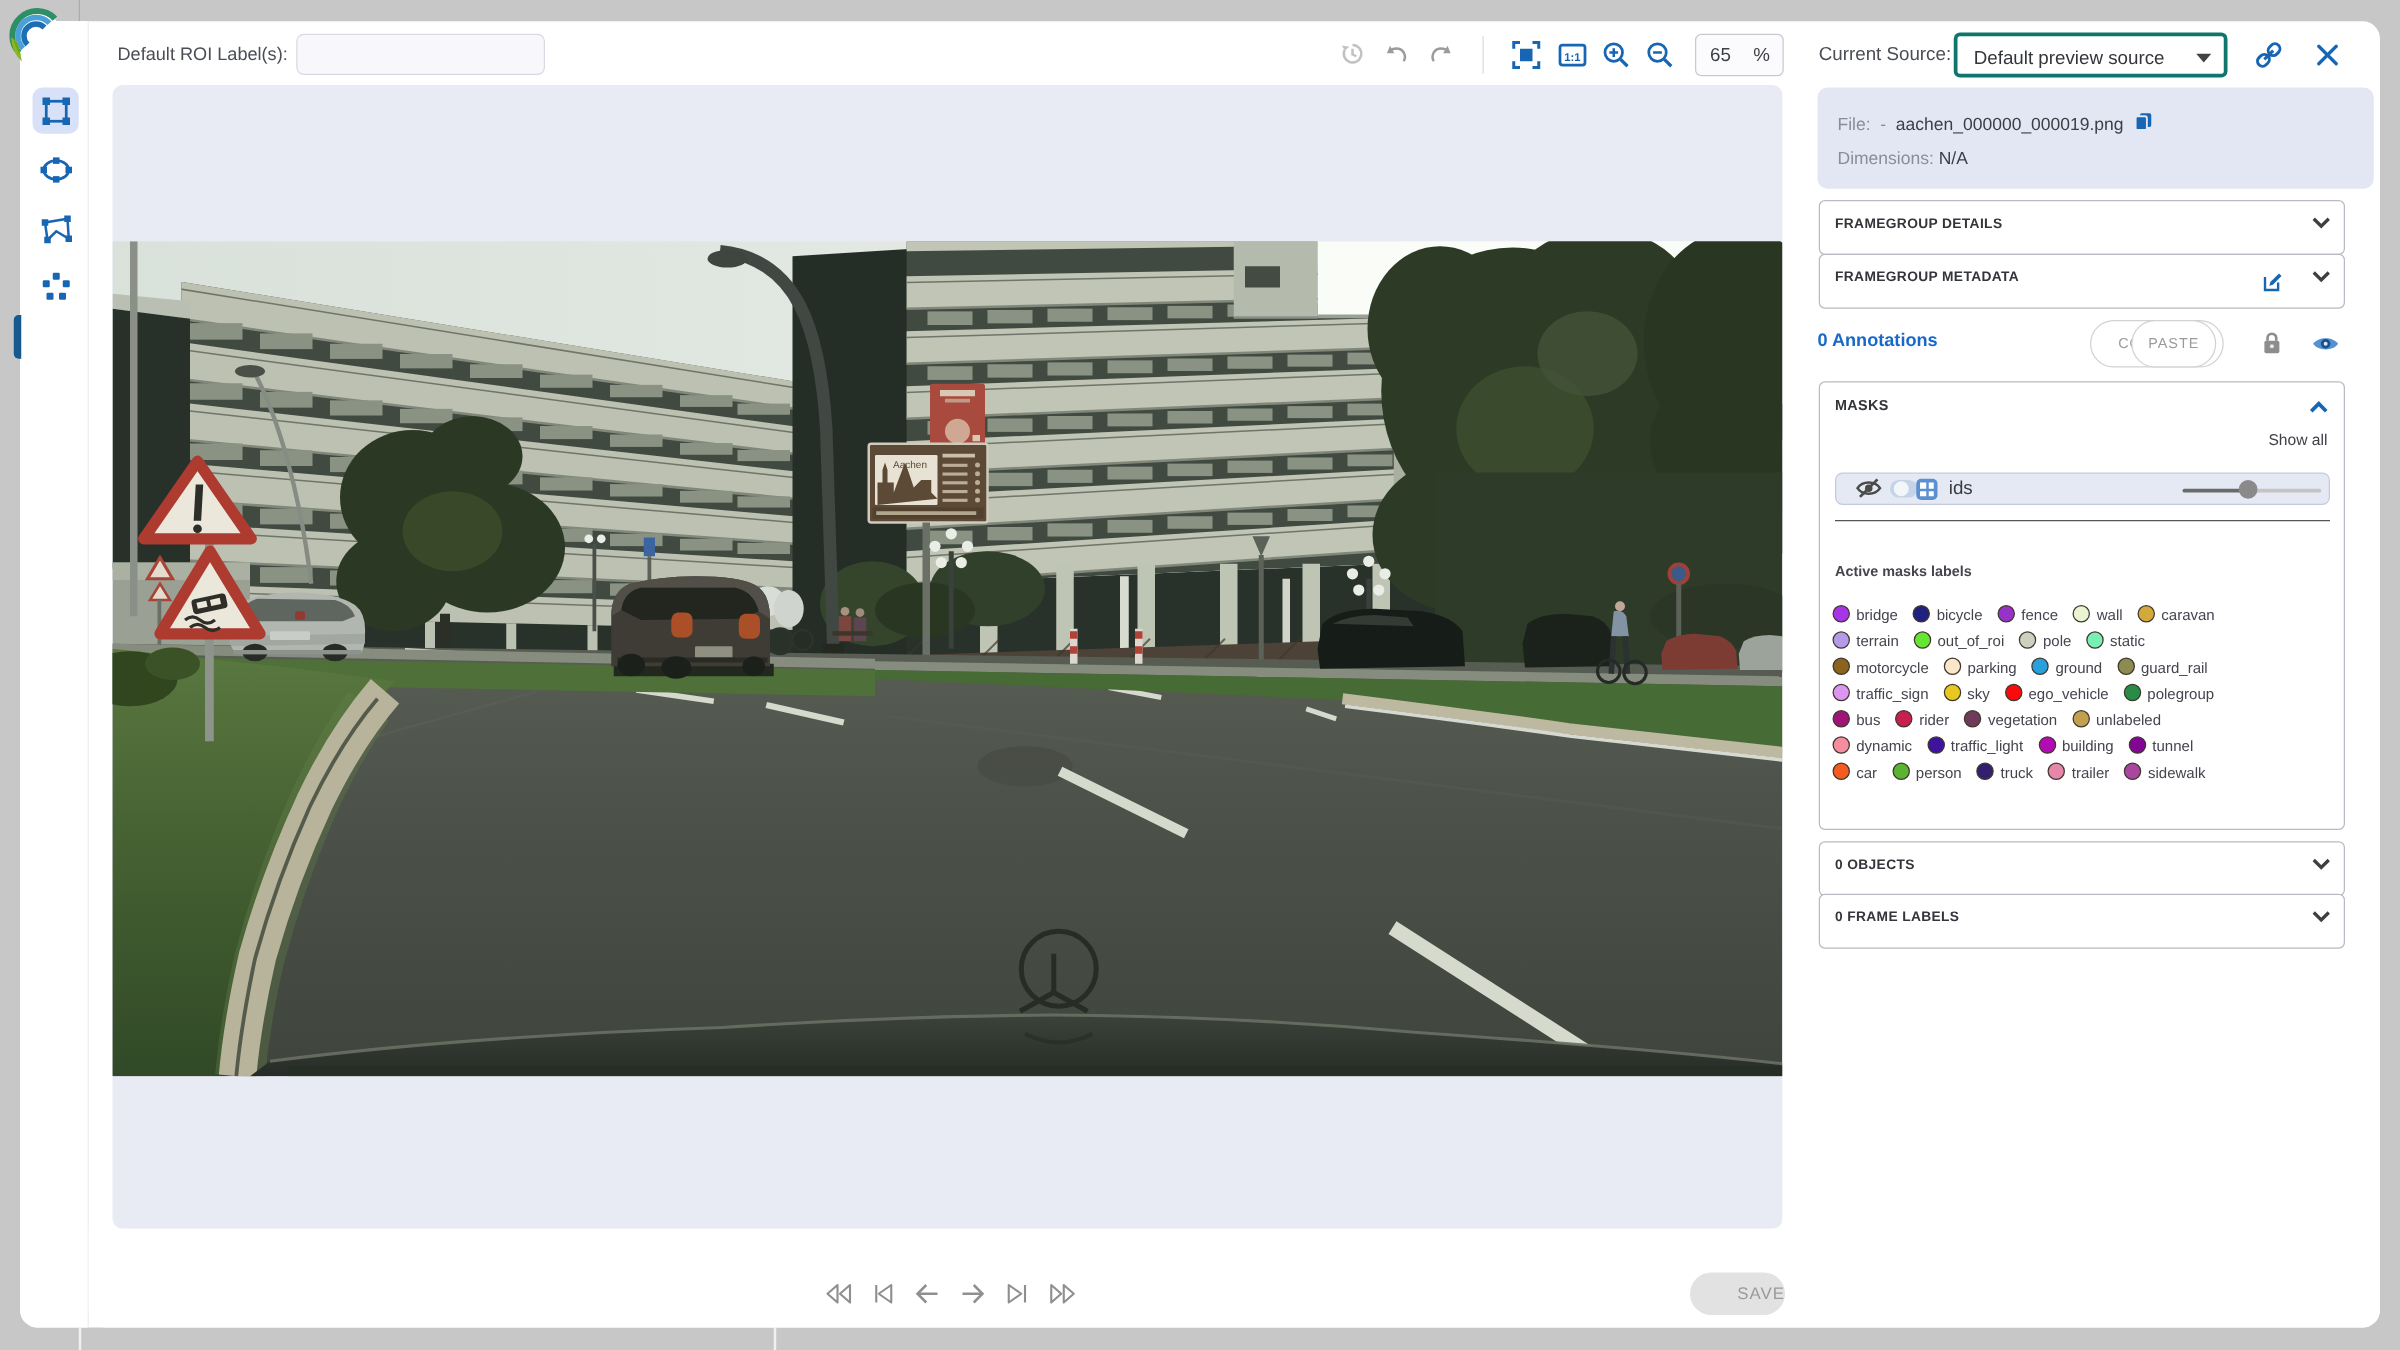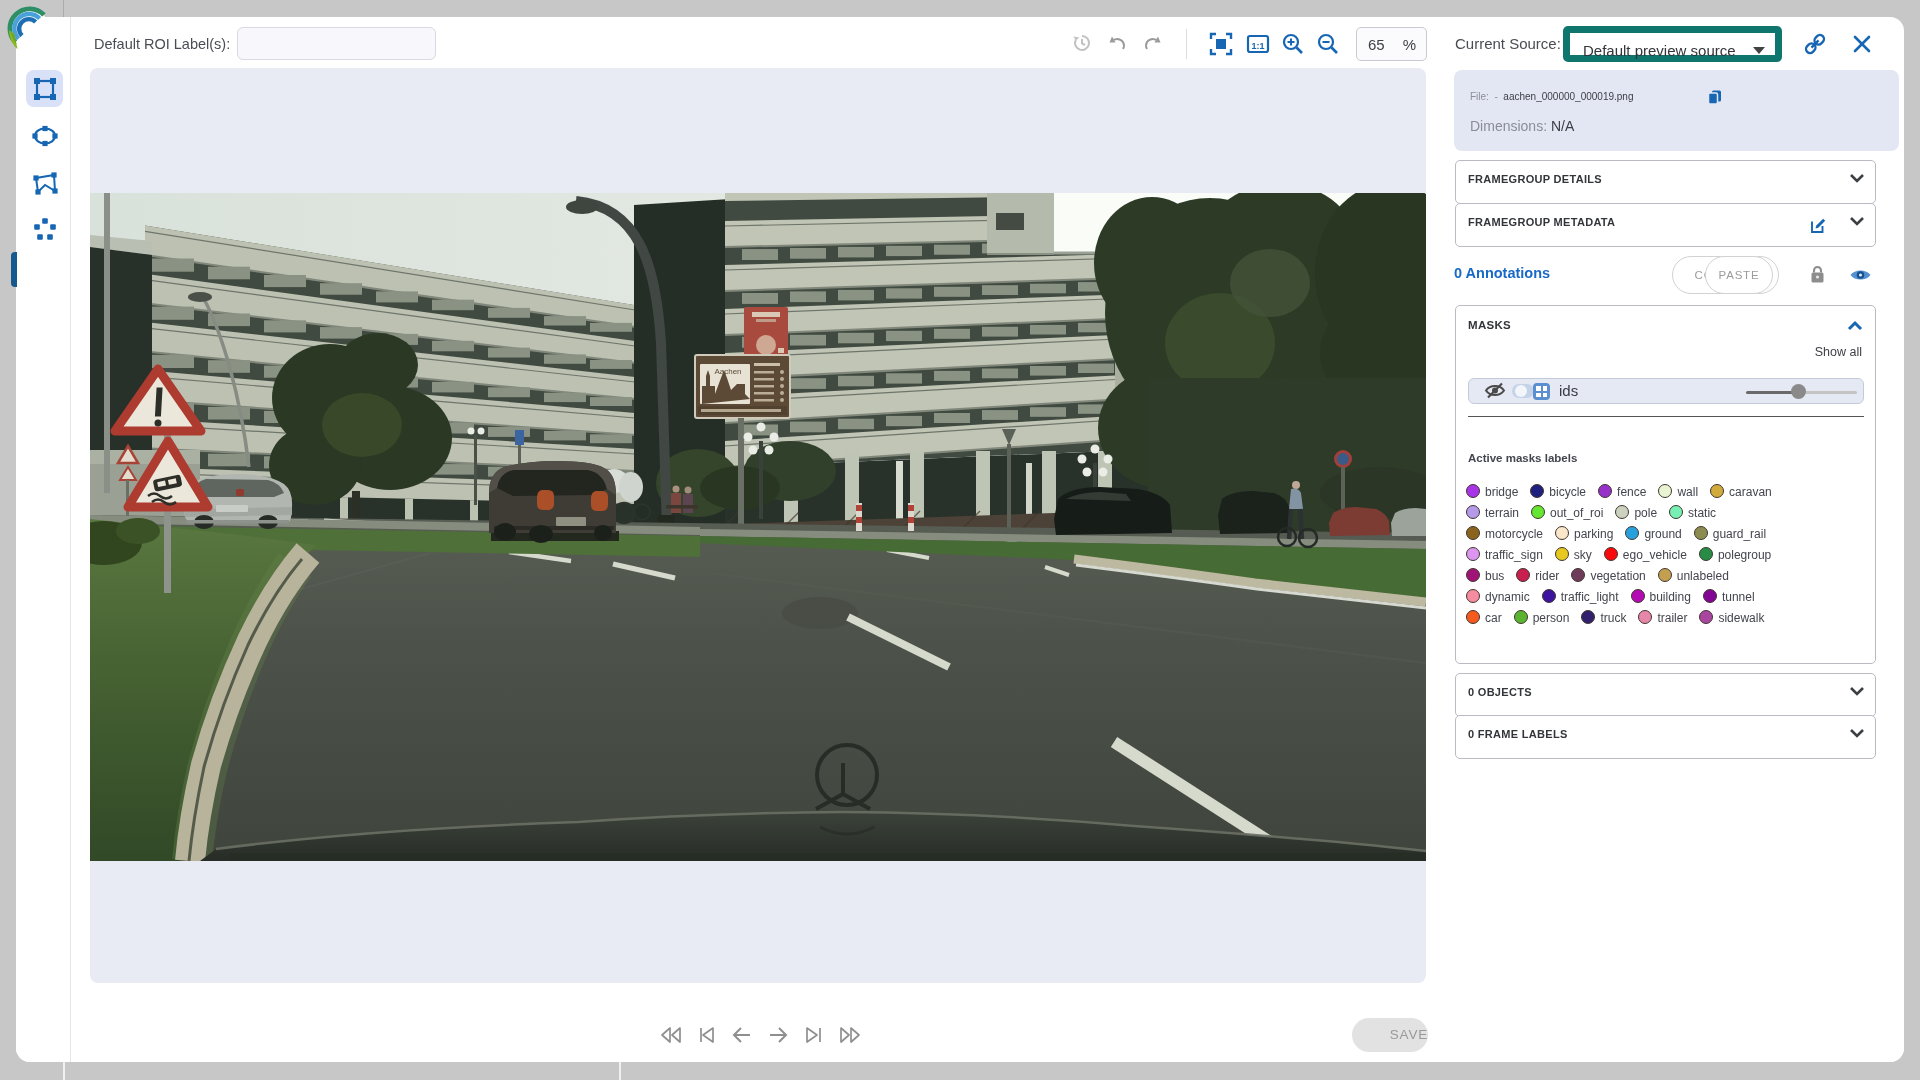--- a/index.html
+++ b/index.html
@@ -20,31 +20,31 @@
 #roiinput { position:absolute; left:237px; top:27px; width:199px; height:33px;
   background:#f7f7fc; border:1px solid #d9d9e3; border-radius:6px; }
 .ticon { position:absolute; top:31px; width:26px; height:26px; }
 #sep { position:absolute; left:1186px; top:29px; width:1px; height:30px; background:#dcdcdc; }
 #pctbox { position:absolute; left:1356px; top:27px; width:71px; height:34px;
   border:1px solid #c9c9d2; border-radius:5px; background:#fbfbfd; font-size:15px; color:#3c3f45; }
 #pctbox .n { position:absolute; left:11px; top:8px; }
 #pctbox .p { position:absolute; right:10px; top:8px; }
 #cursrc { position:absolute; left:1455px; top:35px; font-size:15px; color:#4a4d55; }
 #dropdown { position:absolute; left:1563px; top:26px; width:219px; height:36px;
-  border:7px solid #0f766e; border-radius:5px; background:#fff; }
+  border:3px solid #0f766e; border-radius:5px; background:#fff; }
 #dropdown .t { position:absolute; left:13px; top:9px; font-size:15px; color:#33353a; }
 #dropdown .c { position:absolute; right:10px; top:14px; width:0; height:0;
   border-left:6px solid transparent; border-right:6px solid transparent; border-top:7px solid #424242; }
 #canvas { position:absolute; left:90px; top:68px; width:1336px; height:915px;
   background:#e8eaf4; border-radius:8px; }
 #photo { position:absolute; left:0; top:125px; }
 #rpanel { position:absolute; left:1426px; top:68px; width:478px; height:915px; background:#fff; }
 #filecard { position:absolute; left:1454px; top:70px; width:445px; height:81px;
   background:#e3e7f3; border-radius:8px; }
-#filecard .l1 { position:absolute; left:16px; top:21px; font-size:10px; color:#8a8d99; }
+#filecard .l1 { position:absolute; left:16px; top:21px; font-size:14px; color:#8a8d99; }
 #filecard .l1 b { color:#3c3e46; font-weight:normal; }
 #filecard .l2 { position:absolute; left:16px; top:48px; font-size:14px; color:#8a8d99; }
 #filecard .l2 b { color:#3c3e46; font-weight:normal; }
 .accordion { position:absolute; left:1455px; width:421px; height:44px;
   border:1px solid #b9bac2; border-radius:5px; background:#fff; }
 .accordion .t { position:absolute; left:12px; top:12px; font-size:11px; font-weight:bold;
   color:#33353a; letter-spacing:0.3px; }
 .accordion svg { position:absolute; right:6px; top:5px; }
 #annrow { position:absolute; left:1454px; top:265px; font-size:14.5px; font-weight:bold; color:#1869c8; }
 .pillbtn { position:absolute; top:256px; height:38px; border:1px solid #d2d2d2; border-radius:19px;

